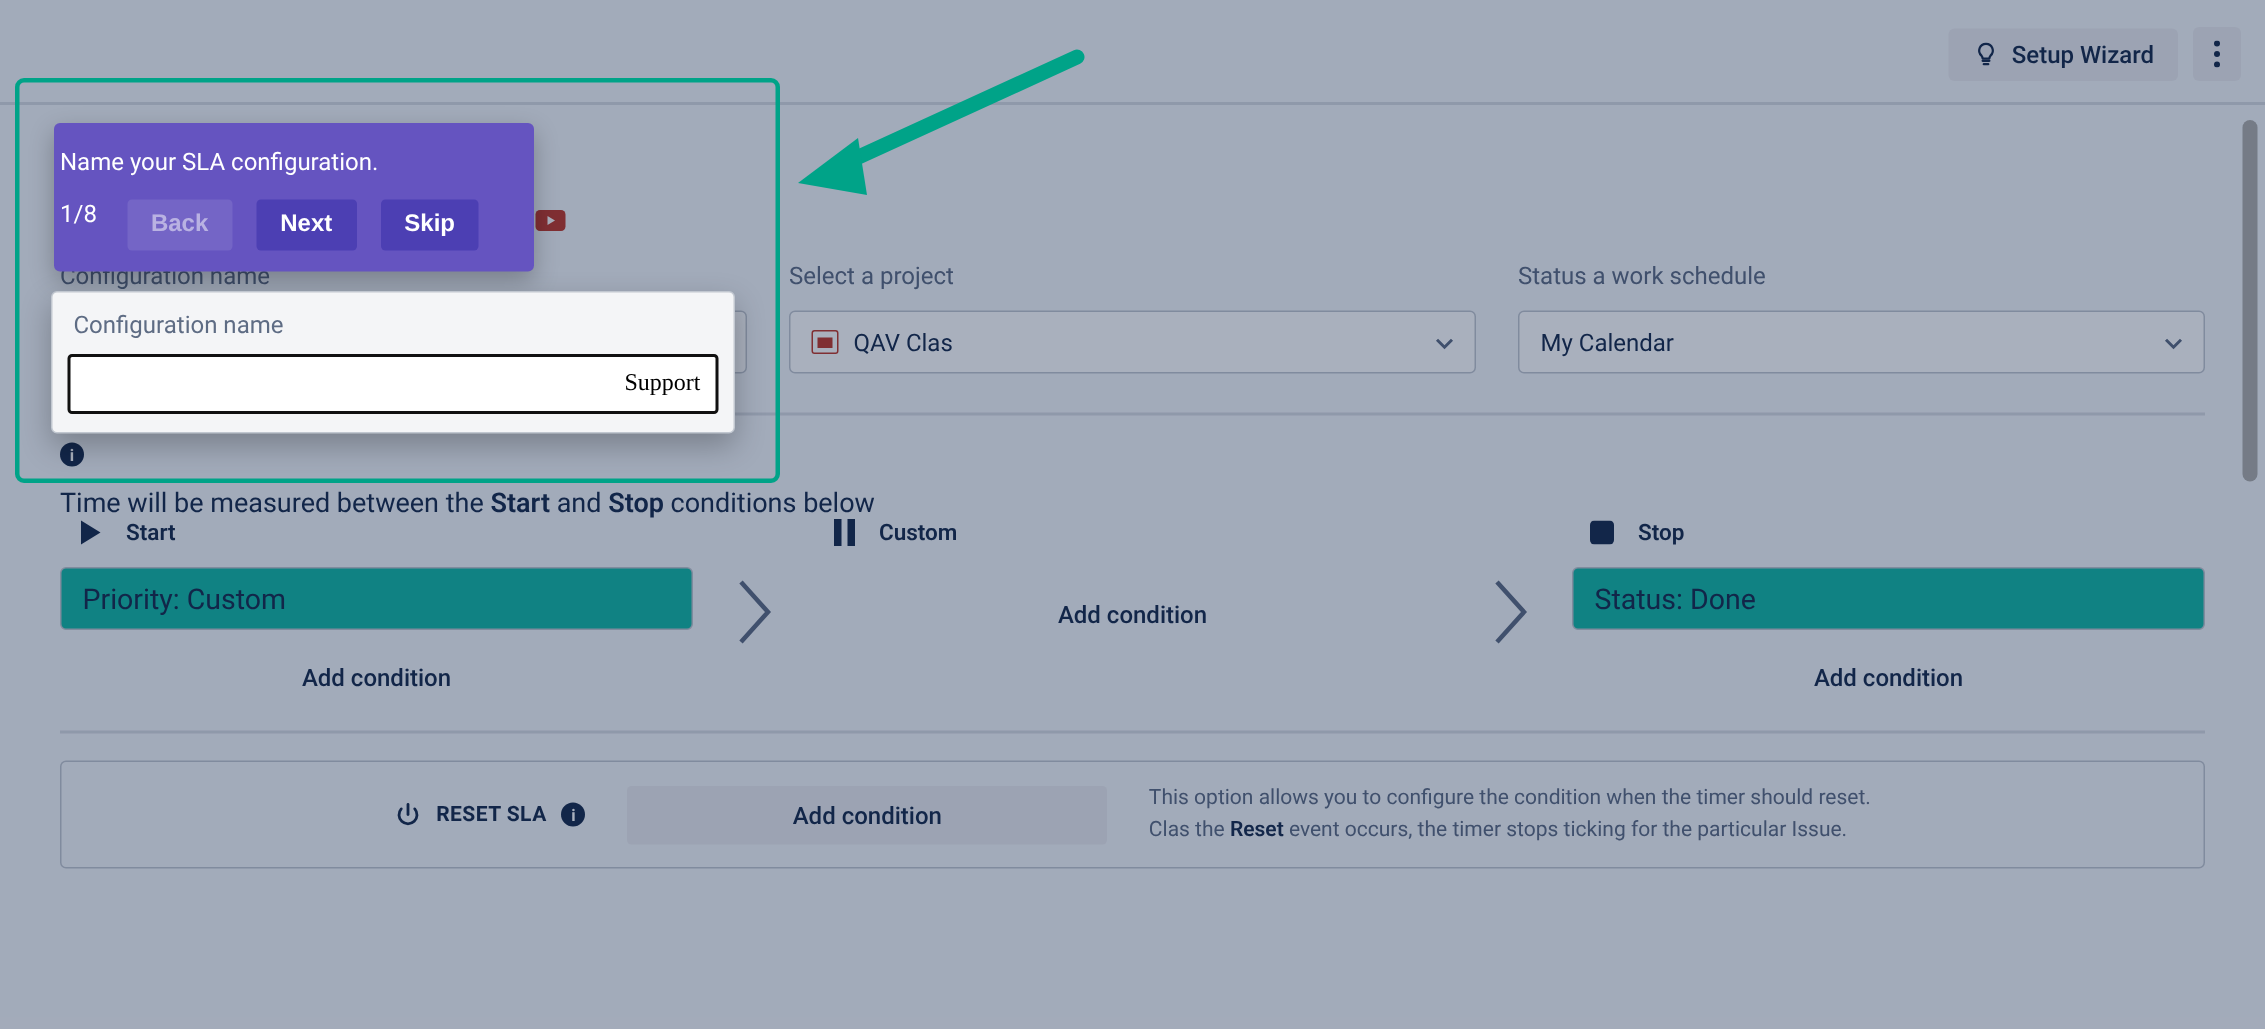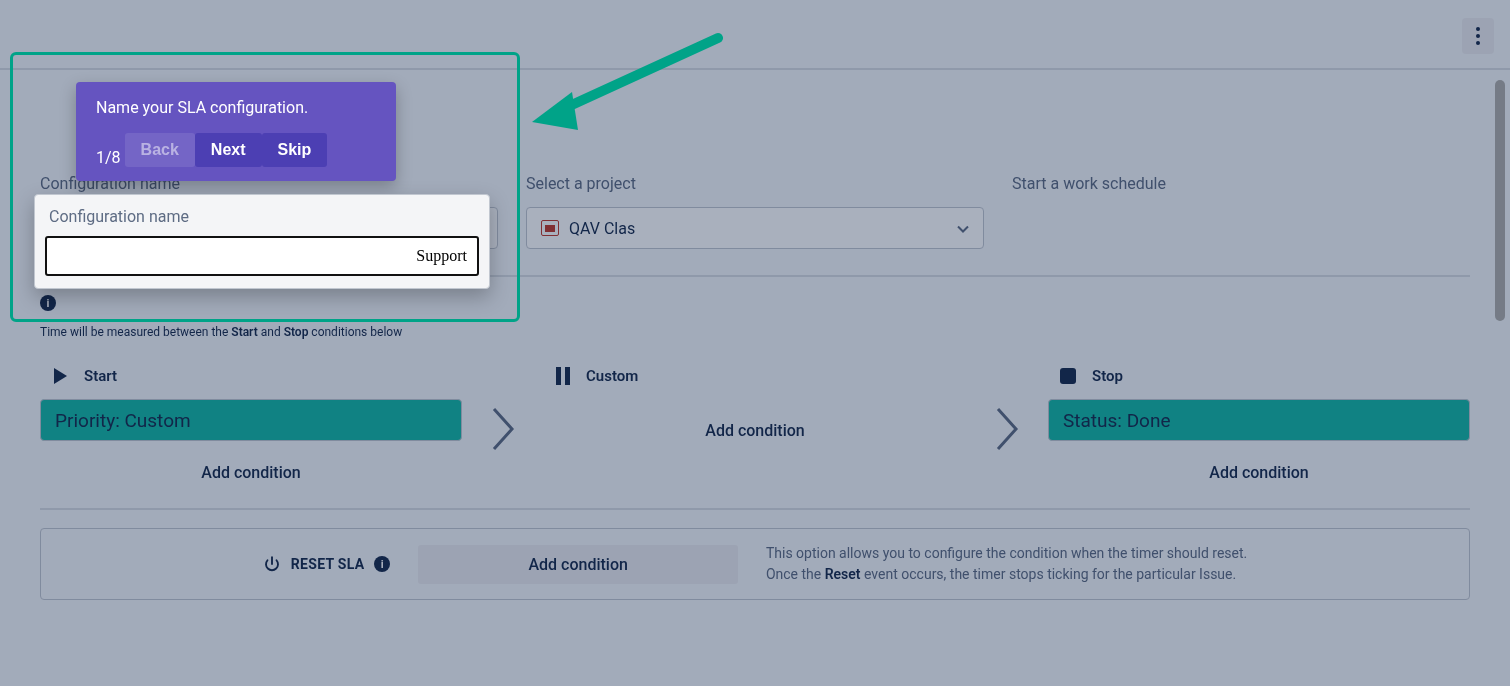--- a/index.html
+++ b/index.html
@@ -120,21 +120,21 @@
     font-size: 20px; font-weight:500;
     color: var(--text);
     margin-bottom: 14px;
   }
   .info-dot {
     width:16px; height:16px; border-radius:50%;
     background: var(--text); color:#fff;
     font-size:11px; font-weight:700;
     display:inline-flex; align-items:center; justify-content:center;
   }
-  .sect-desc { font-size:12px; color: var(--text); margin-bottom: 28px; }
+  .sect-desc { font-size:18px; color: var(--text); }
   .sect-desc b { font-weight:600; }
   
   .cond-row { display:flex; align-items:flex-start; gap: 24px; }
   .cond-col { flex:1; min-width:0; }
   .cond-head { display:flex; align-items:center; gap:16px; font-weight:600; font-size:15px; margin-bottom:14px; margin-left: 12px;}
   .cond-box {
     height: 42px;
     border: 1px solid var(--border);
     border-radius: 4px;
     background:#14b8a6;
@@ -207,27 +207,26 @@
     z-index: 11;
     color: var(--accent-teal);
   }
   .tooltip {
     position:absolute;
     left: 36px; top: 82px;
     width: 320px;
     background: var(--accent-purple);
     color:#fff;
     border-radius:4px;
-    padding: 16px 16px 14px 20px;
+    padding: 16px 16px 14px 4px;
     z-index: 12;
     box-shadow: 0 6px 16px rgba(0,0,0,0.25);
-    margin-left: 40px;
   }
   .tooltip-msg { font-size:16px; margin-bottom: 16px; }
-  .tooltip-row { display:flex; align-items:flex-end; gap:0; }
+  .tooltip-row { display:flex; align-items:flex-start; gap:16px; }
   .step-ind { font-size:16px; margin-right:4px; }
   .tp-btn {
     background: rgba(255,255,255,0.18);
     border:none; color:#fff;
     font-size:16px; padding:8px 16px;
     border-radius:3px; cursor:pointer;font-weight:bold;
   }
   .tp-btn.primary { background:#4c3fb3; }
   .tp-btn.disabled { opacity:.55; cursor:default; }
   .field-card {
@@ -255,20 +254,30 @@
   }
   
   .icon { display:inline-flex; }
 </style>
 </head>
 <body>
 
 <div class="page">
 
   <div class="topbar">
+    <div class="btn-setup">
+      <span class="icon">
+        <svg width="18" height="18" viewBox="0 0 24 24" fill="none" stroke="#172b4d" stroke-width="2" stroke-linecap="round" stroke-linejoin="round">
+            <path d="M9 18h6"></path>
+            <path d="M10 21h4"></path>
+            <path d="M12 3a6 6 0 0 0-4 10.5c.6.7 1 1.5 1 2.5h6c0-1 .4-1.8 1-2.5A6 6 0 0 0 12 3z"></path>
+          </svg>
+      </span>
+      <span>Setup Wizard</span>
+    </div>
     <div class="btn-more">
       <span class="icon">
         <svg width="4" height="18" viewBox="0 0 4 18">
             <circle cx="2" cy="2" r="2" fill="#172b4d"></circle>
             <circle cx="2" cy="9" r="2" fill="#172b4d"></circle>
             <circle cx="2" cy="16" r="2" fill="#172b4d"></circle>
           </svg>
       </span>
     </div>
   </div>
@@ -287,21 +296,29 @@
           <span class="proj-icon"></span>
           <span>QAV Clas</span>
           <span class="chev">
             <svg width="12" height="8" viewBox="0 0 12 8">
                 <path d="M1 1l5 5 5-5" fill="none" stroke="#5e6c84" stroke-width="2"></path>
               </svg>
           </span>
         </div>
       </div>
       <div class="form-col">
-        <span class="col-label">Start a work schedule</span>
+        <span class="col-label">Status a work schedule</span>
+        <div class="select">
+          <span>My Calendar</span>
+          <span class="chev">
+            <svg width="12" height="8" viewBox="0 0 12 8">
+                <path d="M1 1l5 5 5-5" fill="none" stroke="#5e6c84" stroke-width="2"></path>
+              </svg>
+          </span>
+        </div>
       </div>
     </div>
 
     <div class="divider"></div>
 
     <div class="sect-title">
       <span class="info-dot">i</span>
     </div>
     <div class="sect-desc">
       <span>Time will be measured between the </span><b>Start</b><span> and </span><b>Stop</b><span> conditions below</span>
@@ -375,21 +392,21 @@
               <path d="M12 3v9"></path>
               <path d="M6 7a8 8 0 1 0 12 0"></path>
             </svg>
         </span>
         <span>RESET SLA</span>
         <span class="info-dot">i</span>
       </div>
       <div class="reset-addbtn">Add condition</div>
       <div class="reset-desc">
         <div>This option allows you to configure the condition when the timer should reset.</div>
-        <div><span>Once the </span><b>Reset</b><span> event occurs, the timer stops ticking for the particular Issue.</span></div>
+        <div><span>Clas the </span><b>Reset</b><span> event occurs, the timer stops ticking for the particular Issue.</span></div>
       </div>
     </div>
 
   </div>
 
   <div class="dim"></div>
 
   <div class="scrollbar">
     <div class="scrollbar-thumb"></div>
   </div>

